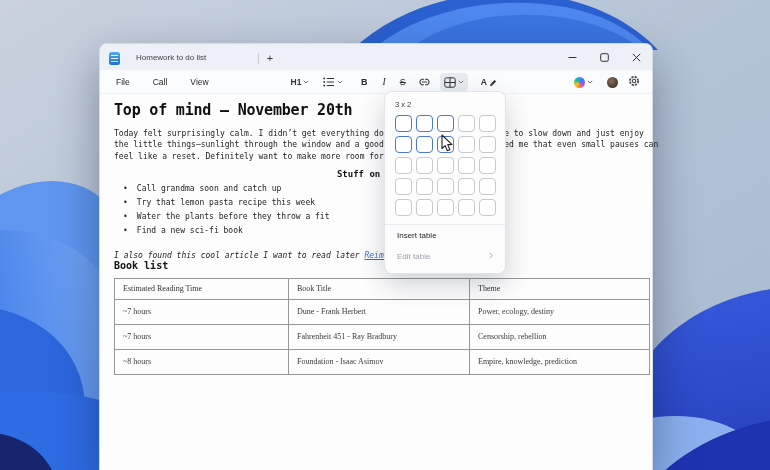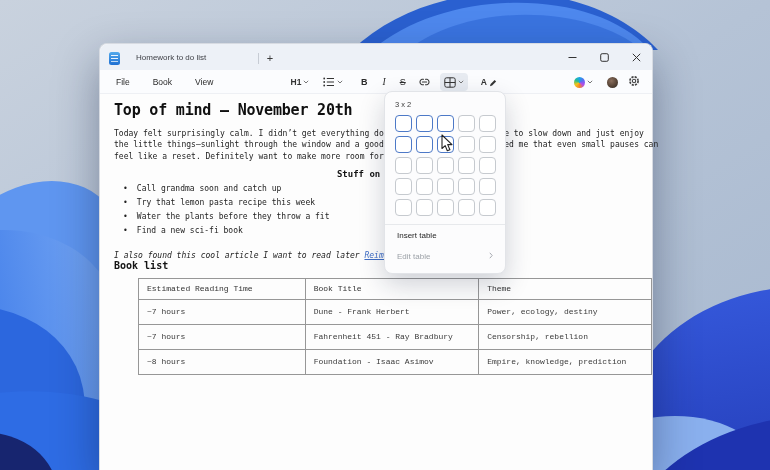--- a/index.html
+++ b/index.html
@@ -56,21 +56,21 @@
   .doc-title { font-size:15px; font-weight:bold; color:#101010; margin-top:2px; letter-spacing:-0.2px; }
   .para { margin-top:9px; }
   .pline { font-size:8px; line-height:11.3px; white-space:nowrap; }
   .list-heading { font-size:9px; font-weight:bold; margin-top:7px; color:#141414;text-align:center; }
   .blist { margin-top:3px; padding-left:9px; list-style:none; }
   .blist li { font-size:8px; line-height:14px; white-space:nowrap; }
   .blist li::before { content:"\2022"; margin-right:9px; }
   .note { margin-top:13px; font-size:8px; font-style:italic; white-space:nowrap; }
   .note a { color:#3e6dc5; text-decoration:underline; }
   .book-heading { font-size:10px; font-weight:bold; color:#141414; }
-  table.books { margin-top:7px; border-collapse:collapse; font-family:Liberation Mono, monospace;margin-left:24px; }
+  table.books { margin-top:7px; border-collapse:collapse; font-family:Liberation Serif, serif; }
   .books th, .books td { border:1px solid #979797; font-weight:normal; text-align:left;
          font-size:8px; color:#3a3a3a; padding-left:8px; }
   .books th { height:21px; color:#333; }
   .books td { height:25px; }
   .c1 { width:174px; } .c2 { width:181px; } .c3 { width:180px; }
 
   
   .popup { position:absolute; left:284px; top:47px; width:122px; z-index:50;
            background:#fcfcfd; border:1px solid #e2e4e8; border-radius:8px;
            box-shadow:0 10px 26px rgba(20,30,60,.20); padding:8px 10px 6px; }
@@ -150,21 +150,21 @@
           <svg width="9" height="9" viewBox="0 0 9 9">
               <path d="M0.8 0.8 L8.2 8.2 M8.2 0.8 L0.8 8.2" stroke="#333" stroke-width="1" fill="none"></path>
             </svg>
         </div>
       </div>
     </div>
 
     <div class="menurow">
       <div class="menus">
         <span class="menuitem">File</span>
-        <span class="menuitem">Book</span>
+        <span class="menuitem">Call</span>
         <span class="menuitem">View</span>
       </div>
 
       <div class="fmtbar">
         <div class="fbtn" style="width:28px;">
           <span class="flabel">H1</span>
           <svg width="6" height="4" viewBox="0 0 6 4">
               <path d="M0.8 0.8 L3 3 L5.2 0.8" stroke="#666" stroke-width="0.9" fill="none"></path>
             </svg>
         </div>

